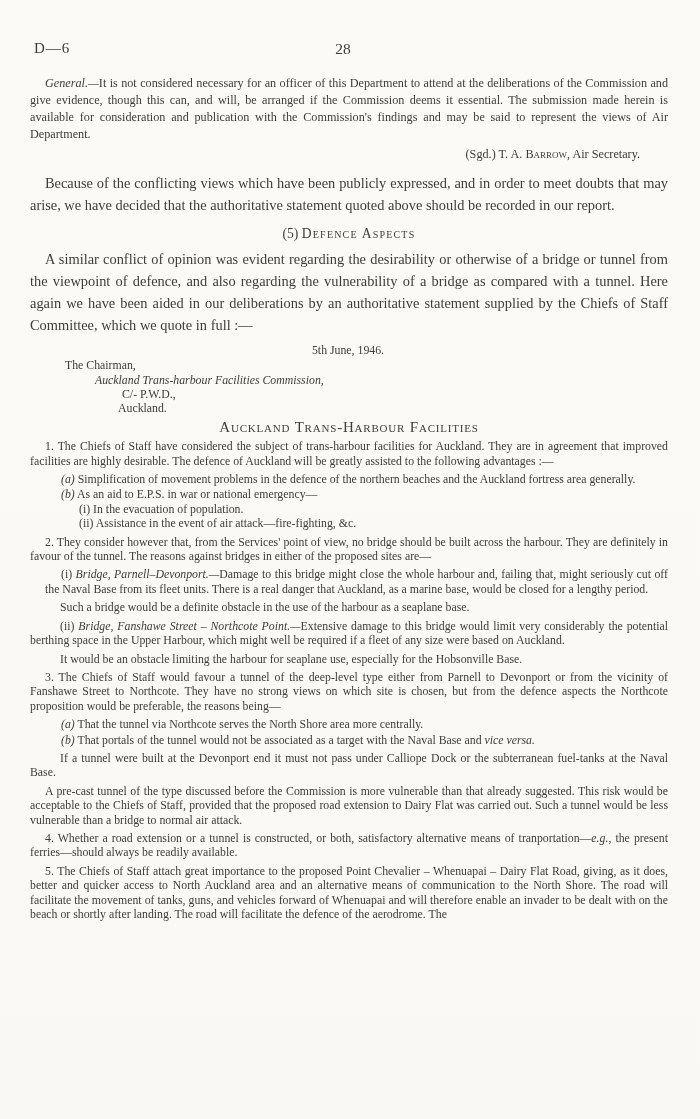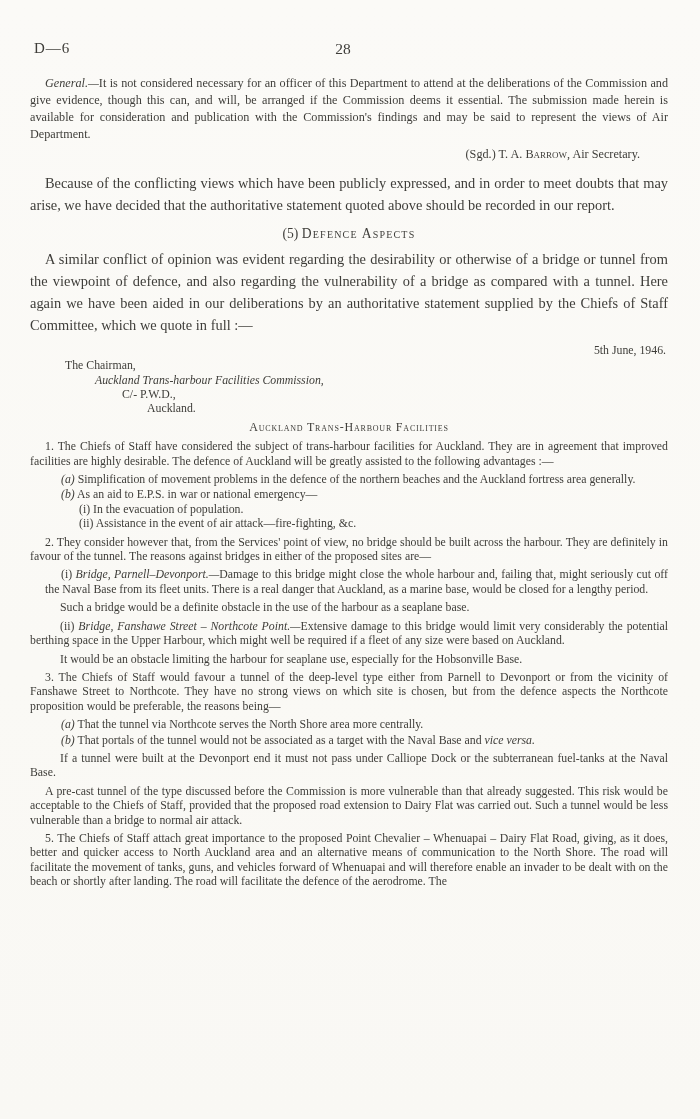--- a/index.html
+++ b/index.html
@@ -32,31 +32,31 @@
   .sig { margin-top: 3px; text-align: right; padding-right: 28px; }
   .mt-because { margin-top: 9px; }
 
   .section-heading {
     margin: 9px 0 0 0; text-align: center; font-weight: normal;
     font-size: 13.6px; line-height: 18px;
   }
   .section-heading .sc { letter-spacing: 1.2px; }
   .mt-similar { margin-top: 5px; }
 
-  .date-line { margin-top: 7px; text-align: right; padding-right: 2px; }
+  .date-line { margin-top: 7px; text-align: center; padding-right: 2px; }
   .address { margin-top: 1px; }
   .address p { line-height: 14.2px; }
   .addr-0 { margin-left: 35px; }
   .addr-1 { margin-left: 65px; font-style: italic; }
   .addr-2 { margin-left: 92px; }
-  .addr-3 { margin-left: 117px; }
+  .addr-3 { margin-left: 88px; }
 
   .subject-heading {
     margin: 4px 0 0 0; text-align: center; font-weight: normal;
-    font-size: 12px; line-height: 16px; letter-spacing: 0.8px;
+    font-size: 15px; line-height: 16px; letter-spacing: 0.8px;
   }
 
   .lp { margin-top: 4px; }          
   .lp0 { margin-top: 1px; }         
   .item { margin-left: 15px; text-indent: 16px; text-align: justify; }
   .subitem { margin-left: 49px; }
   .hang-full { text-indent: 30px; text-align: justify; }  
   .note-such { margin-left: 15px; text-indent: 15px; }
 </style>
 </head>
@@ -112,16 +112,17 @@
   <p class="small para indent lp">3. The Chiefs of Staff would favour a tunnel of the deep-level type either from Parnell to Devonport or from the vicinity of Fanshawe Street to Northcote. They have no strong views on which site is chosen, but from the defence aspects the Northcote proposition would be preferable, the reasons being—</p>
 
   <p class="small item lp"><span class="it">(a)</span><span> That the tunnel via Northcote serves the North Shore area more centrally.</span></p>
 
   <p class="small item lp0"><span class="it">(b)</span><span> That portals of the tunnel would not be associated as a target with the Naval Base and </span><span class="it">vice versa.</span></p>
 
   <p class="small para hang-full lp">If a tunnel were built at the Devonport end it must not pass under Calliope Dock or the subterranean fuel-tanks at the Naval Base.</p>
 
   <p class="small para indent lp">A pre-cast tunnel of the type discussed before the Commission is more vulnerable than that already suggested. This risk would be acceptable to the Chiefs of Staff, provided that the proposed road extension to Dairy Flat was carried out. Such a tunnel would be less vulnerable than a bridge to normal air attack.</p>
 
+  <p class="small para indent lp"><span>4. Whether a road extension or a tunnel is constructed, or both, satisfactory alternative means of tranportation—</span><span class="it">e.g.</span><span>, the present ferries—should always be readily available.</span></p>
 
   <p class="small para indent lp">5. The Chiefs of Staff attach great importance to the proposed Point Chevalier – Whenuapai – Dairy Flat Road, giving, as it does, better and quicker access to North Auckland area and an alternative means of communication to the North Shore. The road will facilitate the movement of tanks, guns, and vehicles forward of Whenuapai and will therefore enable an invader to be dealt with on the beach or shortly after landing. The road will facilitate the defence of the aerodrome. The</p>
 
 </div>
 
 </body></html>

